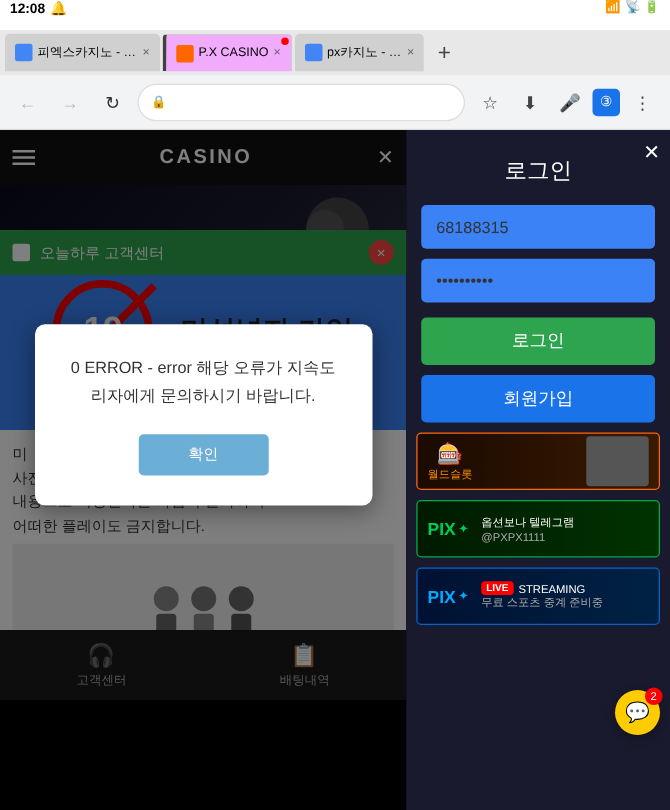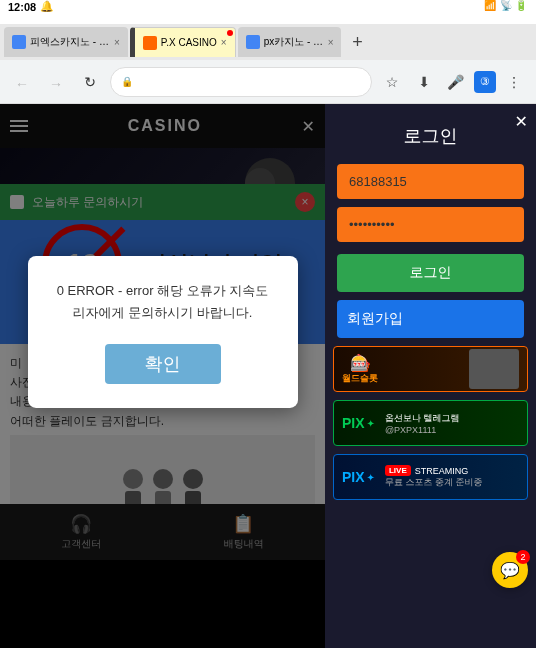--- a/index.html
+++ b/index.html
@@ -44,23 +44,23 @@
       border-radius: 4px 4px 0 0;
       font-size: 11px;
       max-width: 140px;
       overflow: hidden;
       white-space: nowrap;
       text-overflow: ellipsis;
       cursor: pointer;
       position: relative;
     }
     .tab.active {
-      background: #fef9c3;
+      background: #f0abfc;
       border-top: 1px solid #ccc;
-      border-left: 5px solid #404040;
+      border-left: 3px solid #404040;
       border-right: 1px solid #ccc;
     }
     .tab.inactive {
       background: #d0d0d0;
     }
     .tab-favicon {
       width: 14px;
       height: 14px;
       margin-right: 4px;
       background: #1a73e8;
@@ -398,21 +398,21 @@
       color: #333;
       line-height: 1.7;
       margin-bottom: 20px;
     }
     .error-dialog-btn {
       display: inline-block;
       padding: 8px 40px;
       background: #6baed6;
       color: #fff;
       border-radius: 4px;
-      font-size: 18px;
+      font-size: 12px;
       cursor: pointer;
       border: none;
     }
 
     
     .login-panel {
       width: 211px;
       height: 544px;
       background: #1a1a2e;
       display: flex;
@@ -434,42 +434,42 @@
     .login-title {
       color: #fff;
       font-size: 18px;
       text-align: center;
       padding: 20px 0 16px;
       font-weight: normal;
     }
 
     .login-field {
       margin: 0 12px 8px;
-      background: #f97316;
+      background: #3b82f6;
       border-radius: 4px;
       padding: 10px 12px;
       font-size: 13px;
       color: #333;
     }
 
     .login-btn-green {
       margin: 4px 12px;
       background: #2ea44f;
       color: #fff;
       text-align: center;
       padding: 10px;
       border-radius: 4px;
       font-size: 14px;
       cursor: pointer;
     }
     .login-btn-blue {
       margin: 4px 12px;
       background: #1a73e8;
       color: #fff;
-      text-align: left;
+      text-align: center;
       padding: 10px;
       border-radius: 4px;
       font-size: 14px;
       cursor: pointer;
     }
     .banner-slots-logo {
       font-size: 16px;
       font-weight: bold;
       color: #ff8c00;
       text-shadow: 1px 1px 0 #ff4400;
@@ -653,21 +653,21 @@
 
         <div style="width:100%;height:100%;background:linear-gradient(135deg,#0a0a1a 0%,#1a1a2e 60%,#2a2a3e 100%);position:relative;">
           <div style="position:absolute;right:30px;bottom:0;width:50px;height:70px;background:#444;border-radius:25px 25px 0 0;"></div>
           <div style="position:absolute;right:50px;bottom:20px;width:30px;height:40px;background:#555;border-radius:15px 15px 0 0;"></div>
         </div>
       </div>
     </div>
 
     <div class="notice-bar-bg">
       <div class="notice-icon"></div>
-      <span class="notice-text">오늘하루 문의하시기</span>
+      <span class="notice-text">오늘하루 고객센터</span>
       <div class="notice-close">×</div>
     </div>
 
     <div class="warning-area">
       <div class="warning-top">
         <div class="warning-top-content">
           <div class="no19-circle">
             <span class="no19-text">19</span>
           </div>
           <span class="warning-title">미성년자 가입</span>
@@ -723,21 +723,21 @@
 
     <div class="login-field">68188315</div>
     <div class="login-field">••••••••••</div>
 
     <div class="login-btn-green">로그인</div>
     <div class="login-btn-blue">회원가입</div>
 
     <div class="event-banner">
       <div style="display:flex;flex-direction:column;align-items:center;">
         <div class="banner-slots-logo">🎰</div>
-        <div style="color:#ff8c00;font-size:9px;font-weight:bold;text-align:center;">월드슬롯</div>
+        <div style="color:#ff8c00;font-size:9px;font-weight:normal;text-align:center;">월드슬롯</div>
       </div>
       <div class="event-image-box"></div>
     </div>
 
     <div class="options-banner">
       <div style="display:flex;align-items:center;gap:2px;">
         <div style="color:#00cc55;font-weight:bold;font-size:14px;">PIX</div>
         <div style="color:#00cc55;font-size:10px;">✦</div>
       </div>
       <div style="margin-left:4px;">

